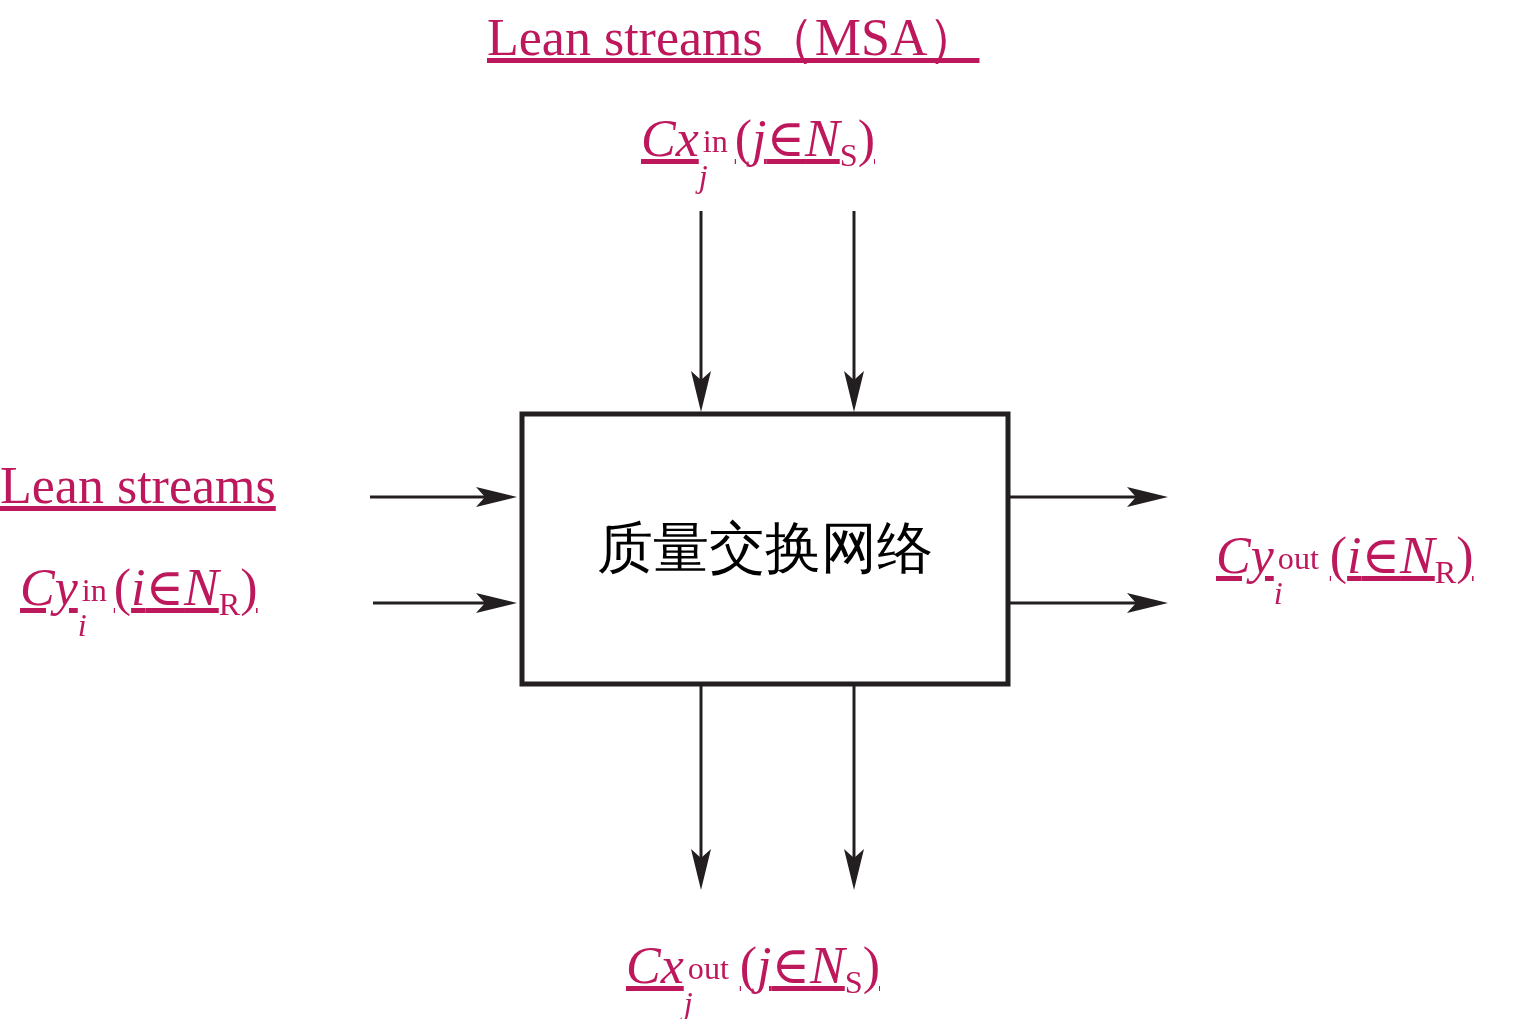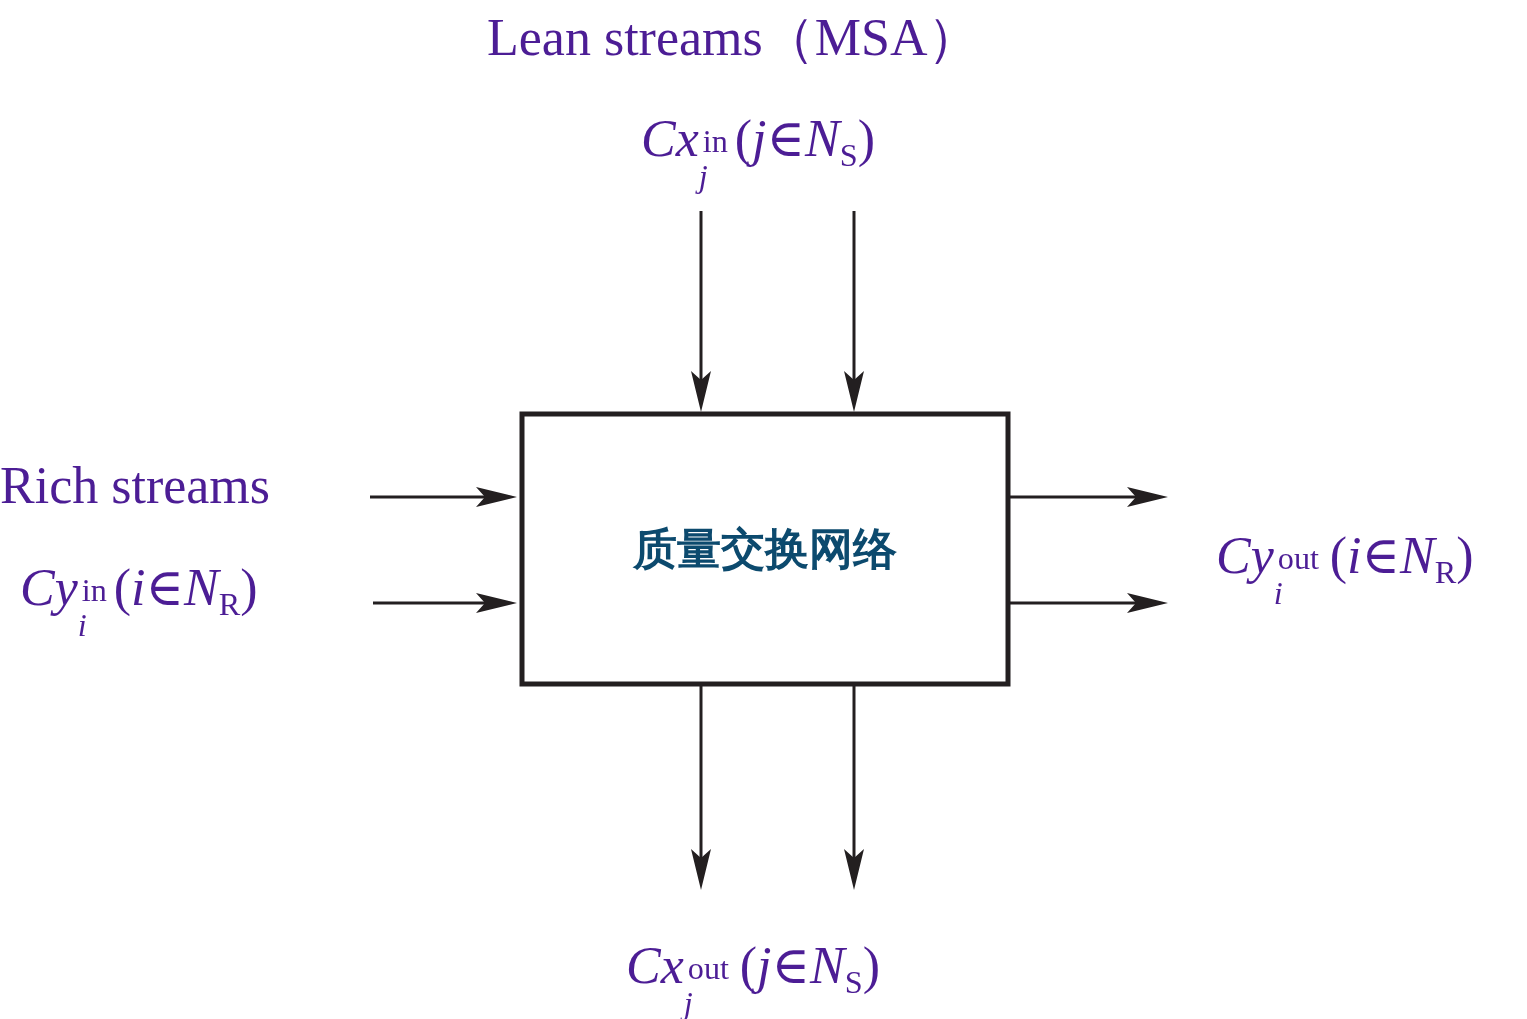--- a/index.html
+++ b/index.html
@@ -17,21 +17,22 @@
     }
     #diagram {
       position: absolute;
       left: 0;
       top: 0;
     }
     .lbl {
       position: absolute;
       white-space: nowrap;
       line-height: 1;
-      color: #4c1d95;
+      color: #be185d;
+      text-decoration: underline;
     }
     .title-text {
       font-size: 52px;
     }
     .math {
       font-size: 52px;
     }
     .math .it { font-style: italic; margin-top: 26px; }
     .math .supsub {
       display: inline-block;
@@ -61,24 +62,24 @@
     }
     .center-label {
       position: absolute;
       left: 522px;
       top: 414px;
       width: 486px;
       height: 270px;
       display: flex;
       align-items: center;
       justify-content: center;
-      font-size: 44px;
+      font-size: 56px;
       font-family: "DejaVu Serif", "Liberation Serif", serif;
-      font-weight: bold;
-      color: #0c4a6e;
+      font-weight: normal;
+      color: #000000;
     }
   </style>
 </head>
 <body>
 
 <svg id="diagram" width="1527" height="1019" viewBox="0 0 1527 1019" xmlns="http://www.w3.org/2000/svg">
 
   <rect x="522" y="414" width="486" height="270" fill="#ffffff" stroke="#231f20" stroke-width="5"></rect>
 
   <g>
@@ -117,21 +118,21 @@
     <path d="M854,890 L844,849 L854,858 L864,849 Z" fill="#231f20"></path>
   </g>
 </svg>
 
 <div class="lbl title-text" style="left:487px; top:12px;">Lean streams（MSA）</div>
 
 <div class="lbl math" style="left:641px; top:113px;">
   <span class="it">Cx</span><span class="supsub" style="width:36px;"><span class="sup">in</span><span class="sub">j</span></span><span>(</span><span class="it">j</span><span>∈</span><span class="it">N</span><span class="sub-r">S</span><span>)</span>
 </div>
 
-<div class="lbl title-text" style="left:0px; top:460px;">Rich streams</div>
+<div class="lbl title-text" style="left:0px; top:460px;">Lean streams</div>
 
 <div class="lbl math" style="left:20px; top:562px;">
   <span class="it">Cy</span><span class="supsub" style="width:36px;"><span class="sup">in</span><span class="sub">i</span></span><span>(</span><span class="it">i</span><span>∈</span><span class="it">N</span><span class="sub-r">R</span><span>)</span>
 </div>
 
 <div class="lbl math" style="left:1216px; top:530px;">
   <span class="it">Cy</span><span class="supsub" style="width:56px;"><span class="sup">out</span><span class="sub">i</span></span><span>(</span><span class="it">i</span><span>∈</span><span class="it">N</span><span class="sub-r">R</span><span>)</span>
 </div>
 
 <div class="lbl math" style="left:626px; top:940px;">

